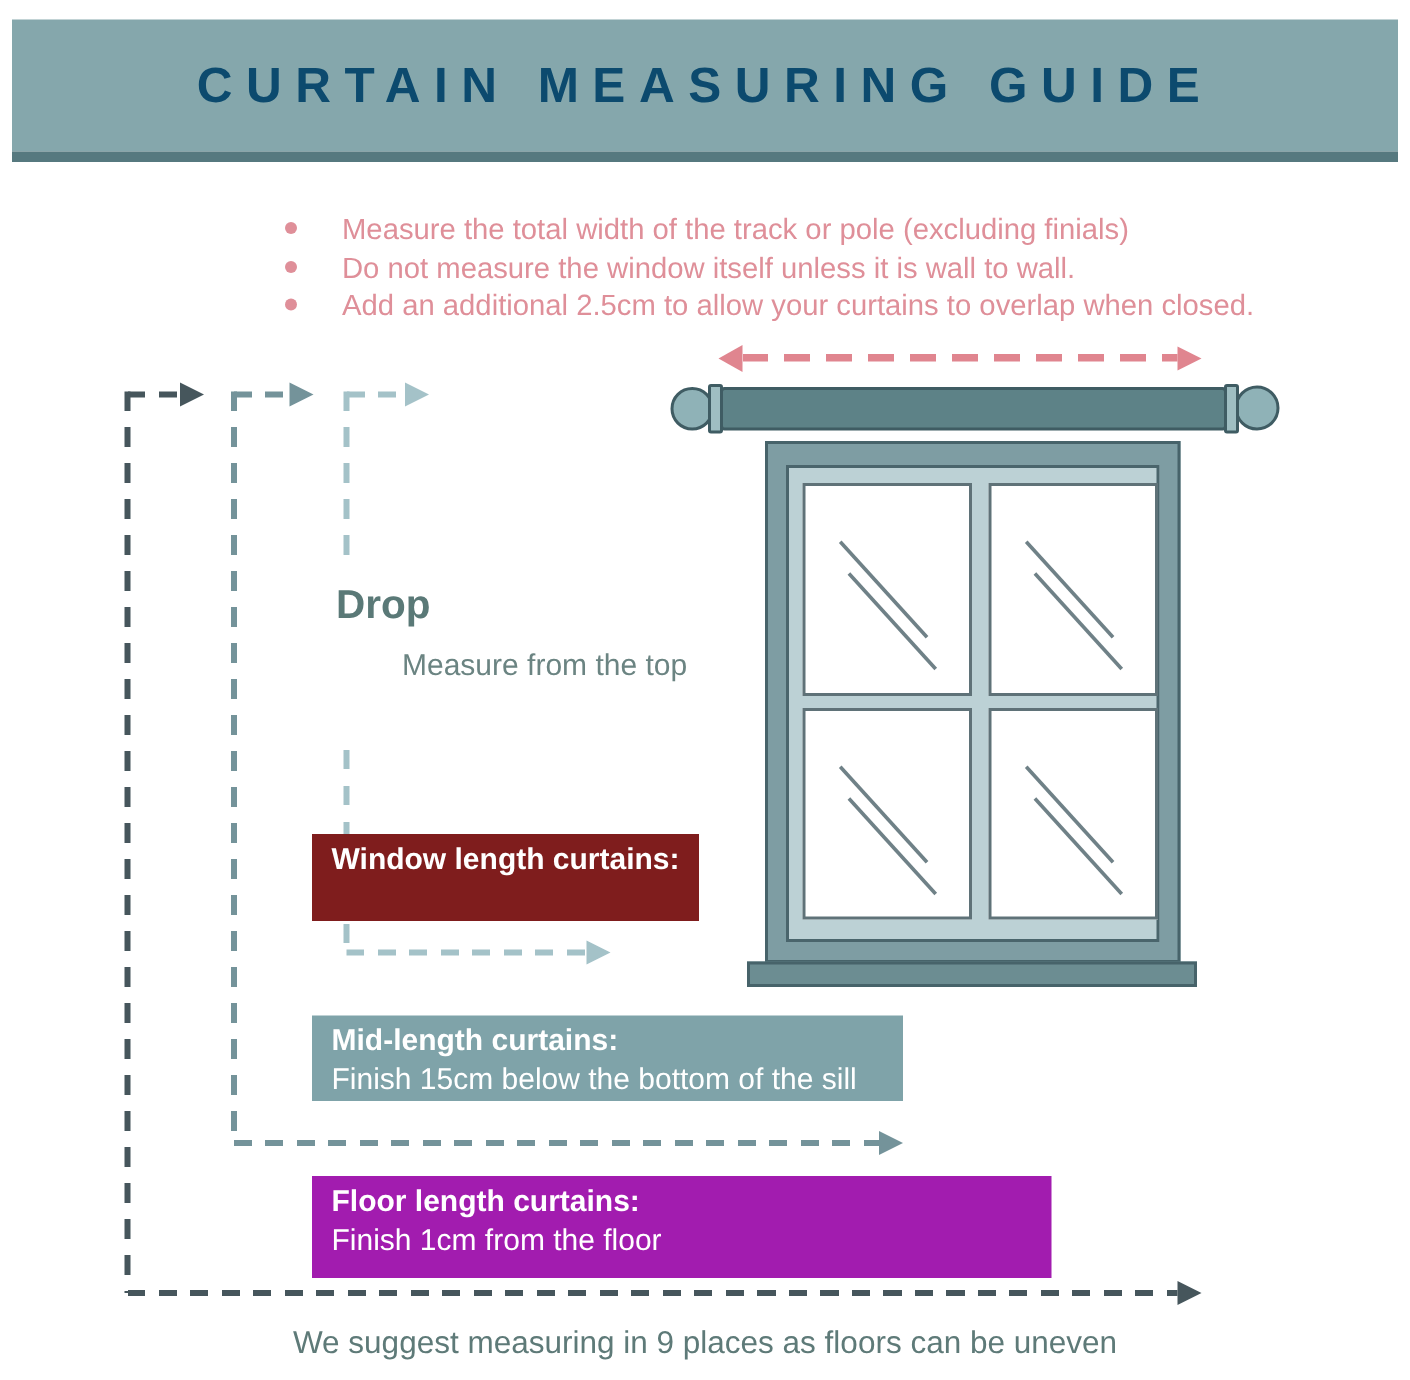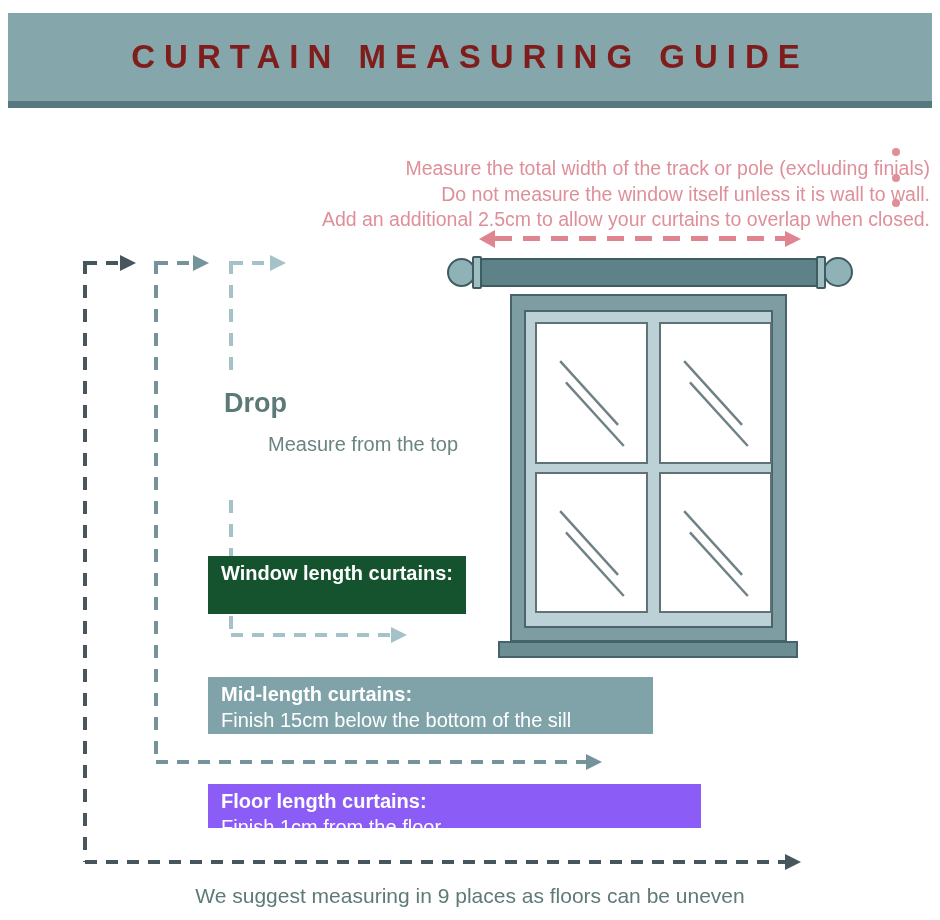--- a/index.html
+++ b/index.html
@@ -3,27 +3,27 @@
 <meta charset="utf-8">
 <style>
   html,body{margin:0;padding:0;background:#ffffff;}
   .canvas{
     position:relative;width:940px;height:920px;background:#ffffff;overflow:hidden;
     font-family:"Liberation Sans","DejaVu Sans",sans-serif;
   }
   
   .header-bar{position:absolute;left:8px;top:13px;width:924px;height:88px;background:#85A7AC;
     display:flex;align-items:center;justify-content:center;}
-  .header-title{color:#7f1d1d;font-weight:bold;font-size:33px;letter-spacing:9px;white-space:nowrap;}
+  .header-title{color:#0c4a6e;font-weight:bold;font-size:33px;letter-spacing:9px;white-space:nowrap;}
   .header-strip{position:absolute;left:8px;top:101px;width:924px;height:7px;background:#56797F;}
   
   .cw-label{position:absolute;left:40px;top:142px;width:150px;text-align:center;
     color:#D98790;font-weight:bold;font-size:27px;line-height:30px;}
   .bullets{position:absolute;left:190px;top:141px;width:740px;}
-  .bullet-row{display:flex;align-items:flex-end;height:25.5px;flex-direction:column;}
+  .bullet-row{display:flex;align-items:flex-start;height:25.5px;}
   .bullet-dot{flex:0 0 8px;width:8px;height:8px;border-radius:50%;background:#DF8F99;margin:7px 30px 0 0;}
   .bullet-text{color:#DF8F99;font-size:19.5px;line-height:25.5px;white-space:nowrap;}
   
   .vdash{position:absolute;width:4px;background:repeating-linear-gradient(180deg,currentColor 0 13px,transparent 13px 24px);}
   .hdash{position:absolute;height:4px;background:repeating-linear-gradient(90deg,currentColor 0 12px,transparent 12px 21px);}
   .c-dark{color:#46565C;} .c-med{color:#74939A;} .c-light{color:#A4C2C8;} .c-pink{color:#E0858F;}
   .head-right{position:absolute;left:100%;top:50%;transform:translateY(-50%);width:0;height:0;
     border-left:16px solid currentColor;border-top:8px solid transparent;border-bottom:8px solid transparent;}
   .head-left{position:absolute;right:100%;top:50%;transform:translateY(-50%);width:0;height:0;
     border-right:16px solid currentColor;border-top:9px solid transparent;border-bottom:9px solid transparent;}
@@ -44,23 +44,23 @@
   .sill{position:absolute;left:498px;top:641px;width:300px;height:17px;background:#6C8D92;
     border:2px solid #47636A;box-sizing:border-box;}
   
   .drop-block{position:absolute;left:220px;top:386px;background:#ffffff;padding:2px 12px 8px 4px;z-index:3;}
   .drop-heading{color:#5A7977;font-weight:bold;font-size:27px;}
   .drop-body{margin-top:13px;color:#6B8482;font-size:20px;line-height:25px;white-space:nowrap;margin-left:44px;}
   
   .len-box{position:absolute;left:208px;box-sizing:border-box;padding:4px 0 0 13px;z-index:3;}
   .len-title{color:#ffffff;font-weight:bold;font-size:20px;line-height:26px;white-space:nowrap;}
   .len-detail{color:#ffffff;font-size:20px;line-height:26px;white-space:nowrap;}
-  .box-window{top:556px;width:258px;height:58px;background:#14532d;}
-  .box-mid{top:677px;width:445px;height:57px;background:#7FA3A9;}
-  .box-floor{top:784px;width:493px;height:44px;background:#8b5cf6;}
+  .box-window{top:556px;width:258px;height:58px;background:#7f1d1d;}
+  .box-mid{top:677px;width:394px;height:57px;background:#7FA3A9;}
+  .box-floor{top:784px;width:493px;height:68px;background:#a21caf;}
   
   .footer-note{position:absolute;left:0;top:884px;width:940px;text-align:center;
     color:#5E7A78;font-size:21px;}
 </style>
 </head>
 <body>
 
 <div class="canvas">
 
   <div class="header-bar">

